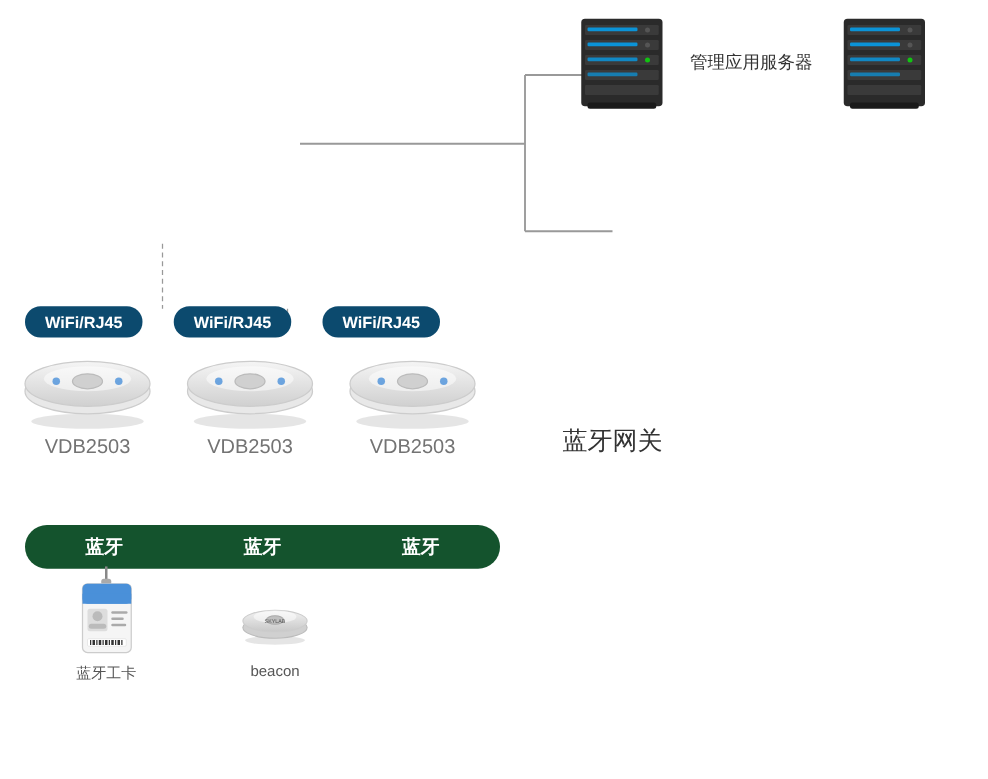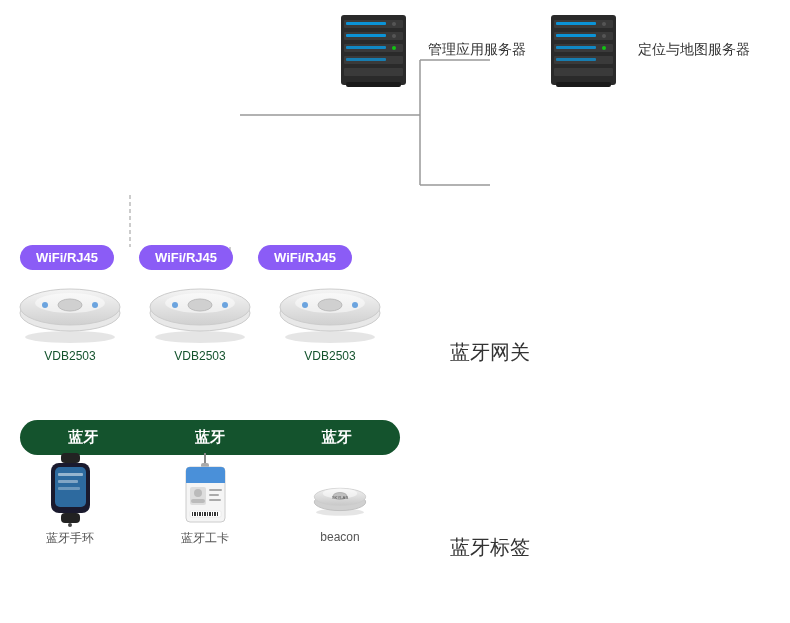--- a/index.html
+++ b/index.html
@@ -112,21 +112,21 @@
 
     
     .wifi-row {
       position: absolute;
       left: 20px;
       top: 245px;
       display: flex;
       gap: 5px;
     }
     .wifi-badge {
-      background: #8b5cf6;
+      background: #0c4a6e;
       border-radius: 20px;
       padding: 5px 16px;
       font-size: 13px;
       color: #fff;
       font-weight: bold;
     }
 
     
     .bt-row {
       position: absolute;
@@ -156,22 +156,22 @@
       gap: 10px;
       align-items: flex-end;
     }
     .gateway-item {
       display: flex;
       flex-direction: column;
       align-items: center;
       gap: 4px;
     }
     .gateway-label {
-      font-size: 12px;
-      color: #14532d;
+      font-size: 16px;
+      color: #737373;
     }
 
     
     .section-label {
       position: absolute;
       font-size: 20px;
       color: #333;
       font-weight: normal;
       margin-top: 24px;
     }
@@ -274,21 +274,20 @@
           <rect x="10" y="12" width="40" height="3" rx="1" fill="#00aaff" opacity="0.8"></rect>
           <rect x="10" y="24" width="40" height="3" rx="1" fill="#00aaff" opacity="0.8"></rect>
           <rect x="10" y="36" width="40" height="3" rx="1" fill="#00aaff" opacity="0.7"></rect>
           <rect x="10" y="48" width="40" height="3" rx="1" fill="#00aaff" opacity="0.6"></rect>
           <circle cx="58" cy="14" r="2" fill="#555"></circle>
           <circle cx="58" cy="26" r="2" fill="#555"></circle>
           <circle cx="58" cy="38" r="2" fill="#00ff00" opacity="0.7"></circle>
           <rect x="10" y="72" width="55" height="5" rx="2" fill="#1a1a1a"></rect>
         </svg>
       </div>
-      <span class="server-label">定位与地图服务器</span>
     </div>
   </div>
 
   <div class="wifi-row">
     <div class="wifi-badge">WiFi/RJ45</div>
     <div class="wifi-badge" style="margin-left:20px;">WiFi/RJ45</div>
     <div class="wifi-badge" style="margin-left:20px;">WiFi/RJ45</div>
   </div>
 
   <div class="gateway-row">
@@ -363,41 +362,20 @@
   <div class="section-label" style="left:450px; top:315px;">蓝牙网关</div>
 
   <div class="bt-row">
     <span class="bt-badge">蓝牙</span>
     <span class="bt-badge">蓝牙</span>
     <span class="bt-badge">蓝牙</span>
   </div>
 
   <div class="bt-devices-row">
 
-    <div class="bt-device-item">
-      <div class="bt-device-icon">
-        <svg width="55" height="75" viewBox="0 0 55 75">
-
-          <rect x="18" y="0" width="19" height="10" rx="4" fill="#222"></rect>
-
-          <rect x="8" y="10" width="39" height="50" rx="8" fill="#1a1a2e"></rect>
-
-          <rect x="12" y="14" width="31" height="40" rx="5" fill="#2d6a9f"></rect>
-
-          <rect x="15" y="20" width="25" height="3" rx="1" fill="rgba(255,255,255,0.5)"></rect>
-          <rect x="15" y="27" width="20" height="3" rx="1" fill="rgba(255,255,255,0.4)"></rect>
-          <rect x="15" y="34" width="22" height="3" rx="1" fill="rgba(255,255,255,0.3)"></rect>
-
-          <rect x="18" y="60" width="19" height="10" rx="4" fill="#222"></rect>
-
-          <circle cx="27" cy="72" r="2" fill="#444"></circle>
-        </svg>
-      </div>
-      <span class="bt-device-label">蓝牙手环</span>
-    </div>
 
     <div class="bt-device-item" style="margin-left:15px;">
       <div class="bt-device-icon">
         <svg width="45" height="75" viewBox="0 0 45 75">
 
           <line x1="22" y1="0" x2="22" y2="12" stroke="#888" stroke-width="2"></line>
           <rect x="18" y="10" width="8" height="5" rx="2" fill="#aaa"></rect>
 
           <rect x="3" y="14" width="39" height="55" rx="4" fill="#f5f5f5" stroke="#ccc" stroke-width="1"></rect>
 
@@ -449,15 +427,14 @@
               <stop offset="0%" stop-color="#f2f2f2"></stop>
               <stop offset="100%" stop-color="#c8c8c8"></stop>
             </linearGradient>
           </defs>
         </svg>
       </div>
       <span class="bt-device-label">beacon</span>
     </div>
   </div>
 
-  <div class="section-label bluetooth-section-label">蓝牙标签</div>
 
 </div>
 
 </body></html>

